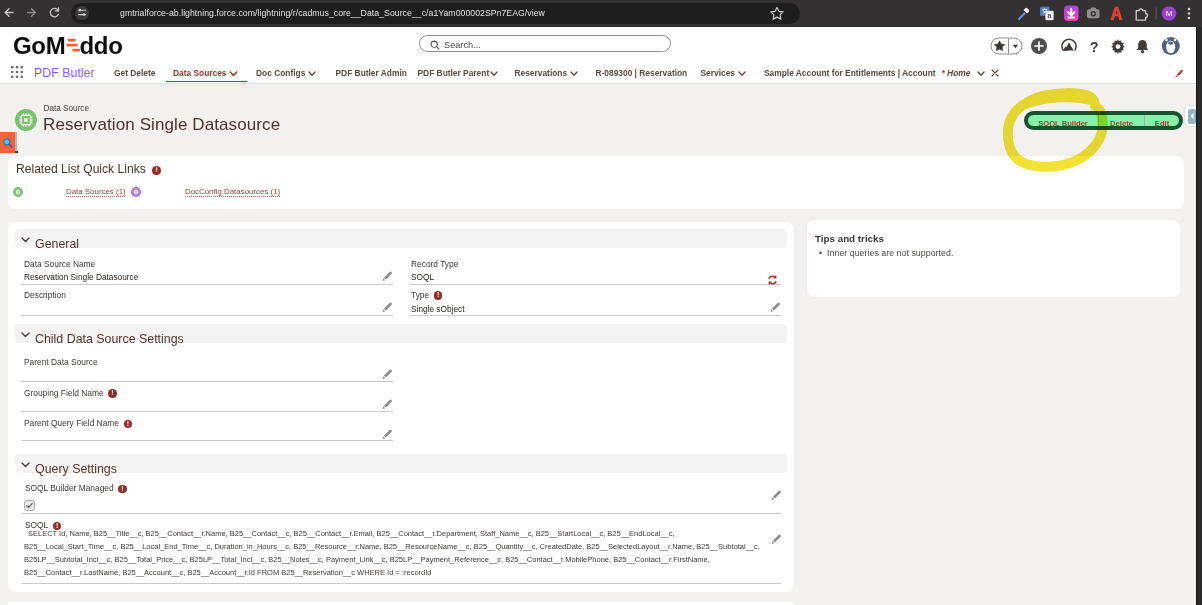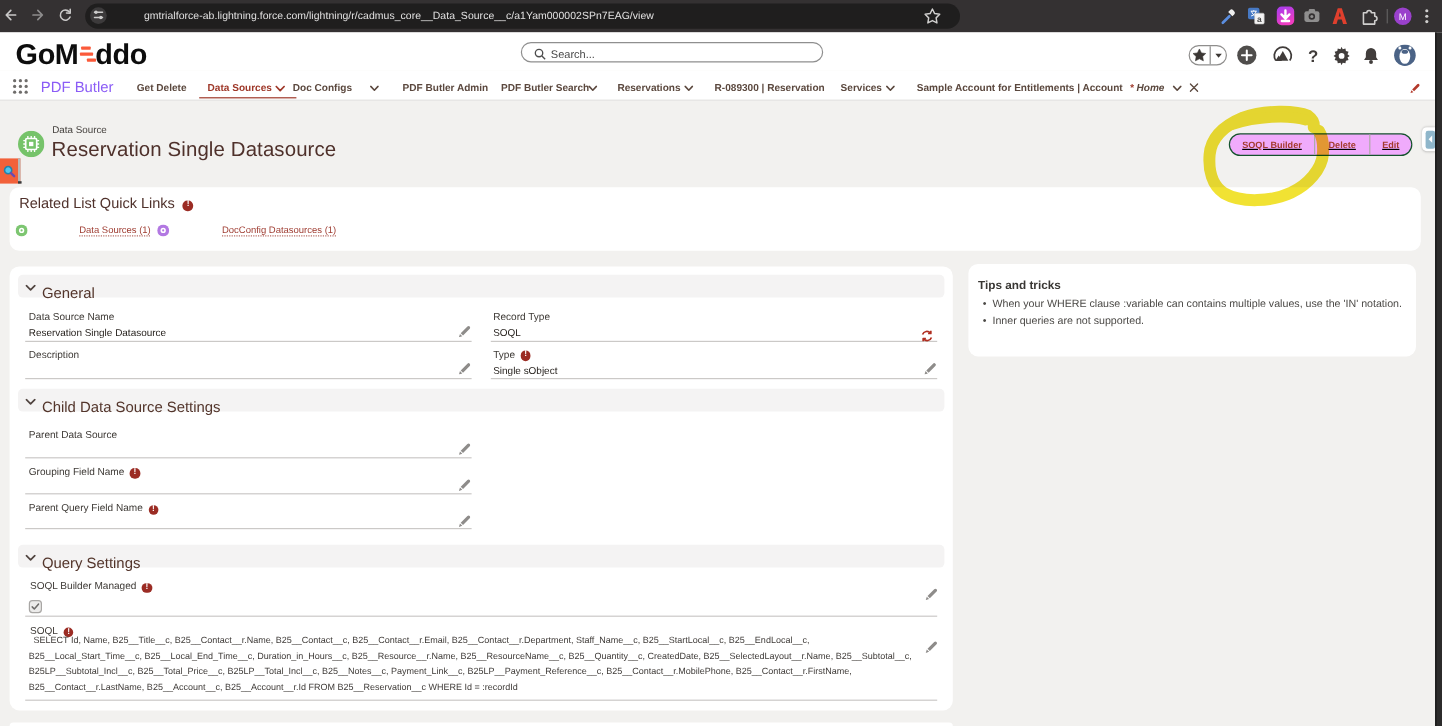--- a/index.html
+++ b/index.html
@@ -9,21 +9,21 @@
 
 
 #chrome { position:absolute; left:0; top:0; width:1202px; height:27px; background:#343132; }
 #omnibox { position:absolute; left:71px; top:3px; width:729px; height:21px; background:#1f1e1e; border-radius:10.5px; }
 #url { position:absolute; left:94px; top:8px; font-size:8.7px; color:#e2e1e1; letter-spacing:0.05px;margin-left:26px; }
 .tuneball { position:absolute; left:75px; top:5.5px; width:14px; height:14px; border-radius:50%; background:#3c3a3b; }
 
 
 #sfhead { position:absolute; left:0; top:27px; width:1196px; height:32px; background:#fff; }
 #logo { position:absolute; left:13px; top:31.5px; font-size:24px; font-weight:bold; color:#0d0d0d; letter-spacing:-0.3px; }
-#searchbox { position:absolute; left:434px; top:35px; width:252px; height:17px; border:1px solid #8f8f8f; border-radius:9px; background:#fff; }
+#searchbox { position:absolute; left:419px; top:35px; width:252px; height:17px; border:1px solid #8f8f8f; border-radius:9px; background:#fff; }
 #searchbox .ph { position:absolute; left:24px; top:3.5px; font-size:9.2px; color:#4a4a4a; }
 
 
 #navbar { position:absolute; left:0; top:59px; width:1196px; height:25px; background:#fff; border-bottom:1px solid #e2e0df; }
 #appname { position:absolute; left:34px; top:66px; font-size:12.4px; color:#8b5cf6; }
 .tab { position:absolute; top:67.5px; font-size:8.4px; font-weight:bold; color:#5b483e; white-space:nowrap; }
 .tab.red { color:#9e3728; }
 #activebar { position:absolute; left:166px; top:80.5px; width:81px; height:1.8px; background:#9e3728; }
 .chev { position:absolute; top:70.5px; }
 
@@ -31,21 +31,21 @@
 .card { position:absolute; background:#fff; border-radius:8px; }
 .label { font-size:8.4px; color:#3e3a36; position:absolute; white-space:nowrap; }
 .value { font-size:8.3px; color:#28231f; position:absolute; white-space:nowrap; }
 .fline { position:absolute; height:1px; background:#cbc9c7; }
 .sechead { position:absolute; left:15px; height:19px; background:#f4f3f3; border-radius:4px; font-size:12.4px; color:#53352b; width:772px; }
 .sechead .tt { position:absolute; left:20px; top:8px; }
 .infoi { display:inline-block; width:8.5px; height:8.5px; border-radius:50%; background:#9b2c24; color:#fff; font-size:7px; font-weight:bold; text-align:center; line-height:8.5px; vertical-align:0.5px; }
 a.rlink { font-size:7.9px; color:#9e3b30; text-decoration:underline dotted rgba(158,59,48,0.75); text-decoration-thickness:1px; text-underline-offset:2px; position:absolute; white-space:nowrap;padding-left:39px; }
 
 
-#btngroup { position:absolute; left:1024px; top:110.5px; height:19px; display:flex; border:1px solid #14532d; border-radius:10px; background:#f0abfc;text-decoration:underline; }
+#btngroup { position:absolute; left:1024px; top:110.5px; height:19px; display:flex; border:4px solid #14532d; border-radius:10px; background:#86efac; }
 #btngroup .btn { font-size:7.6px; font-weight:bold; color:#a33b2e; text-align:center; line-height:17px; border-left:1px solid #aeaba8; }
 #btngroup .btn:first-child { border-left:none; }
 
 
 #rstrip { position:absolute; left:1196px; top:27px; width:6px; height:578px; background:#2c2b2b; border-left:1px solid #121212; }
 
 .soql { position:absolute; font-size:7.5px; color:#3f3b38; white-space:nowrap; }
 </style>
 </head>
 <body>
@@ -198,26 +198,26 @@
     <circle cx="7" cy="11.8" r="1.35"></circle>
     <circle cx="11.8" cy="11.8" r="1.35"></circle>
 </svg>
 <div id="appname">PDF Butler</div>
 <div class="tab" style="left:114px">Get Delete</div>
 <div class="tab red" style="left:173px">Data Sources</div>
 <svg class="chev" style="left:229px" width="9" height="6" viewBox="0 0 8 5.5" fill="none" stroke="#9e3728" stroke-width="1.3" stroke-linecap="round" stroke-linejoin="round">
     <path d="M1 1 L4 4.2 L7 1"></path>
   </svg>
 <div id="activebar"></div>
-<div class="tab" style="left:244px">Doc Configs</div>
+<div class="tab" style="left:256px">Doc Configs</div>
 <svg class="chev" style="left:307.5px" width="8" height="5.5" viewBox="0 0 8 5.5" fill="none" stroke="#5b483e" stroke-width="1.3" stroke-linecap="round" stroke-linejoin="round">
     <path d="M1 1 L4 4.2 L7 1"></path>
   </svg>
 <div class="tab" style="left:335.5px">PDF Butler Admin</div>
-<div class="tab" style="left:417.5px">PDF Butler Search</div>
+<div class="tab" style="left:417.5px">PDF Butler Parent</div>
 <svg class="chev" style="left:489.5px" width="8" height="5.5" viewBox="0 0 8 5.5" fill="none" stroke="#5b483e" stroke-width="1.3" stroke-linecap="round" stroke-linejoin="round">
     <path d="M1 1 L4 4.2 L7 1"></path>
   </svg>
 <div class="tab" style="left:514.5px">Reservations</div>
 <svg class="chev" style="left:569.5px" width="8" height="5.5" viewBox="0 0 8 5.5" fill="none" stroke="#5b483e" stroke-width="1.3" stroke-linecap="round" stroke-linejoin="round">
     <path d="M1 1 L4 4.2 L7 1"></path>
   </svg>
 <div class="tab" style="left:595.5px">R-089300 | Reservation</div>
 <div class="tab" style="left:700.5px">Services</div>
 <svg class="chev" style="left:738px" width="8" height="5.5" viewBox="0 0 8 5.5" fill="none" stroke="#5b483e" stroke-width="1.3" stroke-linecap="round" stroke-linejoin="round">
@@ -380,21 +380,20 @@
 <svg class="abs" style="left:767px;top:274.5px" width="11" height="10" viewBox="0 0 11 10" fill="none" stroke="#b02e20" stroke-width="1.4">
   <path d="M1.8 3.7 a3.7 3.7 0 0 1 6.5 -1"></path>
     <path d="M8.7 0.6 v2.3 h-2.3" stroke-linejoin="round"></path>
   <path d="M9.2 6.3 a3.7 3.7 0 0 1 -6.5 1"></path>
     <path d="M2.3 9.4 v-2.3 h2.3" stroke-linejoin="round"></path>
 </svg>
 
 <div class="card" style="left:807px;top:220px;width:373px;height:77px;"></div>
 <div class="abs" style="left:815px;top:233px;font-size:9.8px;font-weight:bold;color:#393734;">Tips and tricks</div>
 <div class="abs" style="left:819px;top:246px;width:360px;font-size:8.9px;line-height:14.2px;color:#4c4a47;white-space:nowrap;">
-  <div>•&nbsp; When your WHERE clause :variable can contains multiple values, use the 'IN' notation.</div>
   <div>•&nbsp; Inner queries are not supported.</div>
 </div>
 
 <svg class="abs" style="left:993px;top:79px;mix-blend-mode:multiply" width="130" height="105" viewBox="0 0 130 105" fill="none">
   <g stroke="#f1e233" fill="none" stroke-linecap="round">
     <path d="M106 30 C 108.5 34, 110 41, 109.5 49 C 108.5 62, 97 75, 83 81.5 C 67 89, 42 90.5, 27 82 C 17 75.5, 14 62.5, 15 50 C 16 37, 25 26.5, 43 19 C 61 12.5, 87 13, 97 17.5 C 100.5 20, 102.2 23.5, 101.8 27" stroke-width="10"></path>
     <path d="M33 25 C 55 18, 80 17, 95 21" stroke-width="9"></path>
   </g>
 </svg>
 

